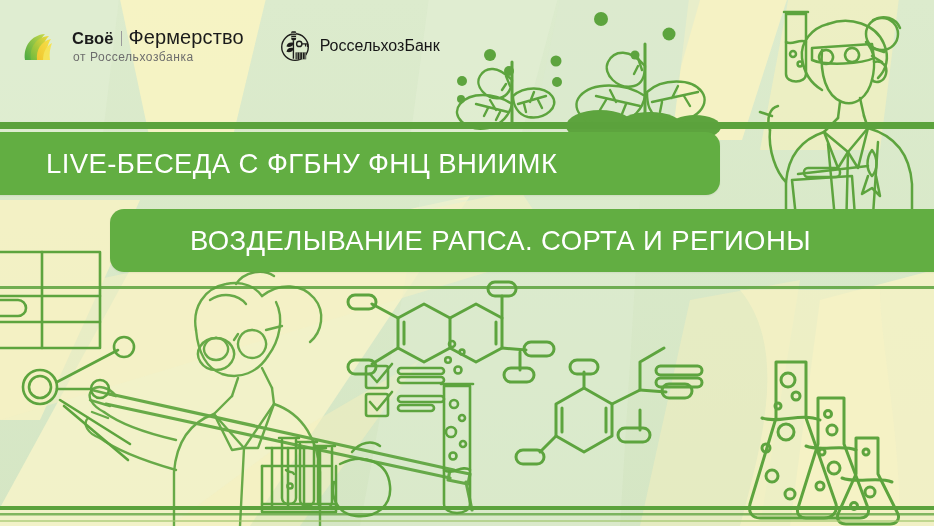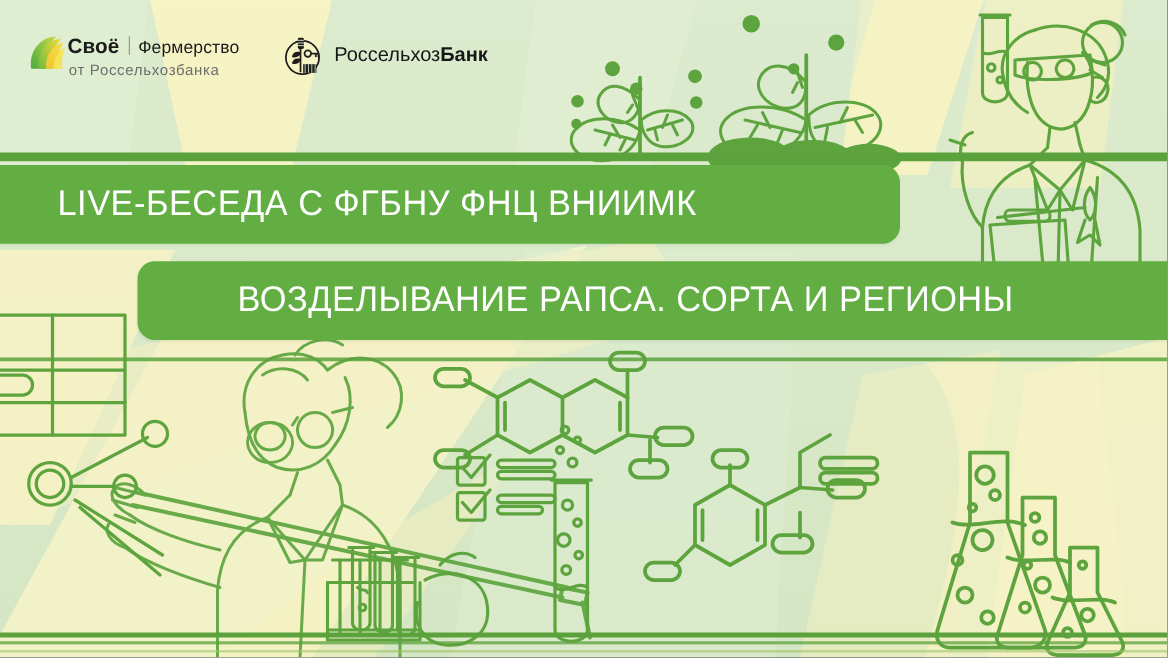--- a/index.html
+++ b/index.html
@@ -14,43 +14,43 @@
   }
   .layer{position:absolute;inset:0;}
   svg.layer{width:934px;height:526px;display:block;}
 
   
   #logo-bar{
     position:absolute;left:22px;top:27px;
     display:flex;align-items:center;gap:34px;
     z-index:40;
   }
-  .logo-svoe{display:flex;align-items:flex-start;gap:0;}
+  .logo-svoe{display:flex;align-items:flex-end;gap:18px;}
   .svoe-mark{width:32px;height:32px;flex:0 0 32px;}
   .svoe-text{display:flex;flex-direction:column;justify-content:center;}
   .svoe-top{display:flex;align-items:baseline;gap:7px;line-height:1;}
   .svoe-word{
     font-size:16.5px;font-weight:bold;color:#1b1b1b;
     letter-spacing:.1px;
   }
   .svoe-div{
     display:inline-block;width:1px;height:15px;background:#9a9a9a;
     position:relative;top:2px;
   }
   .svoe-word2{
-    font-size:14px;font-weight:400;color:#1b1b1b;letter-spacing:.1px;
+    font-size:20px;font-weight:400;color:#1b1b1b;letter-spacing:.1px;
   }
   .svoe-sub{
     font-size:12px;color:#6d6d6d;letter-spacing:.55px;
     margin-top:3px;margin-left:1px;
   }
   .logo-rshb{display:flex;align-items:center;gap:8px;}
   .rshb-mark{width:34px;height:34px;flex:0 0 34px;}
   .rshb-text{font-size:16px;color:#161616;letter-spacing:0;}
-  .rshb-text b{font-weight:bold;}
+  .rshb-text b{font-weight:normal;}
 
   
   .banner{
     position:absolute;
     background:#62ae42;
     display:flex;align-items:center;
     z-index:35;
     box-shadow:0 1px 2px rgba(0,0,0,.06);
   }
   #banner-1{

